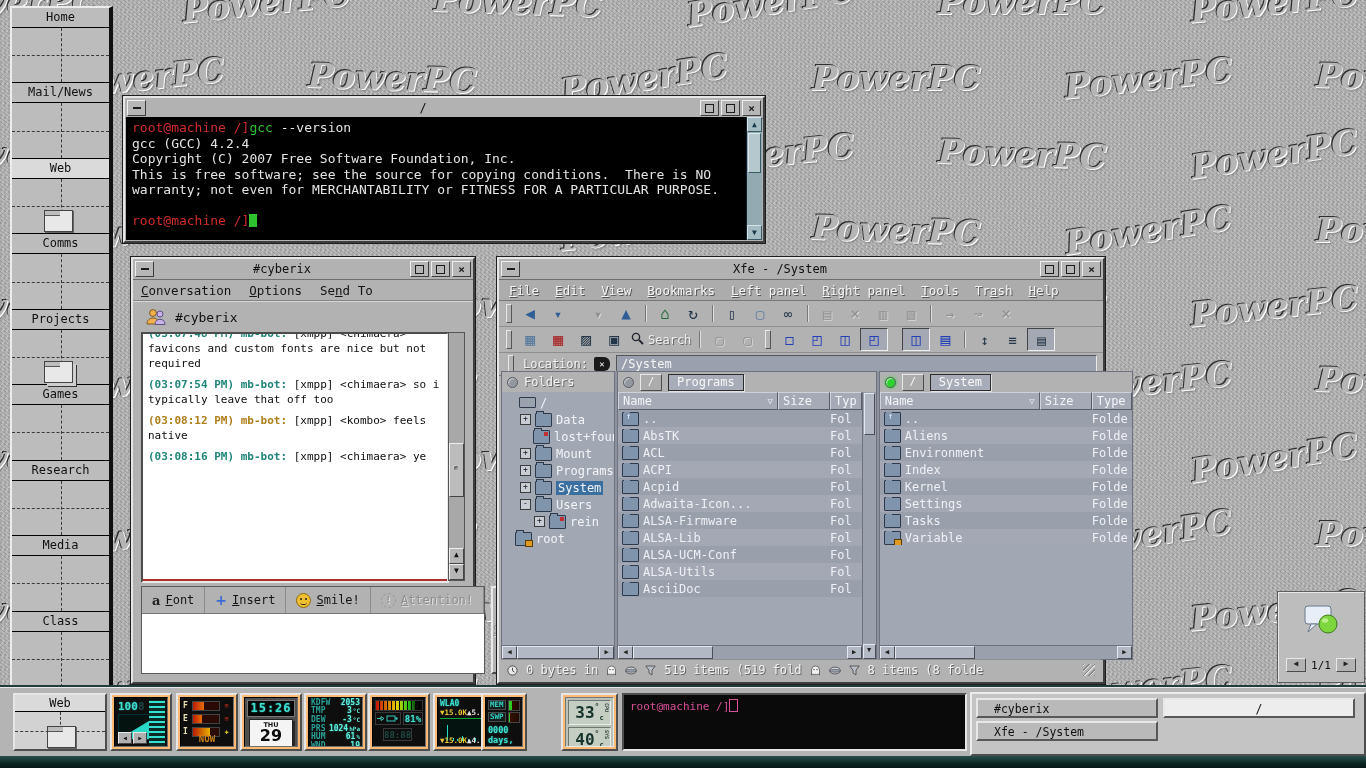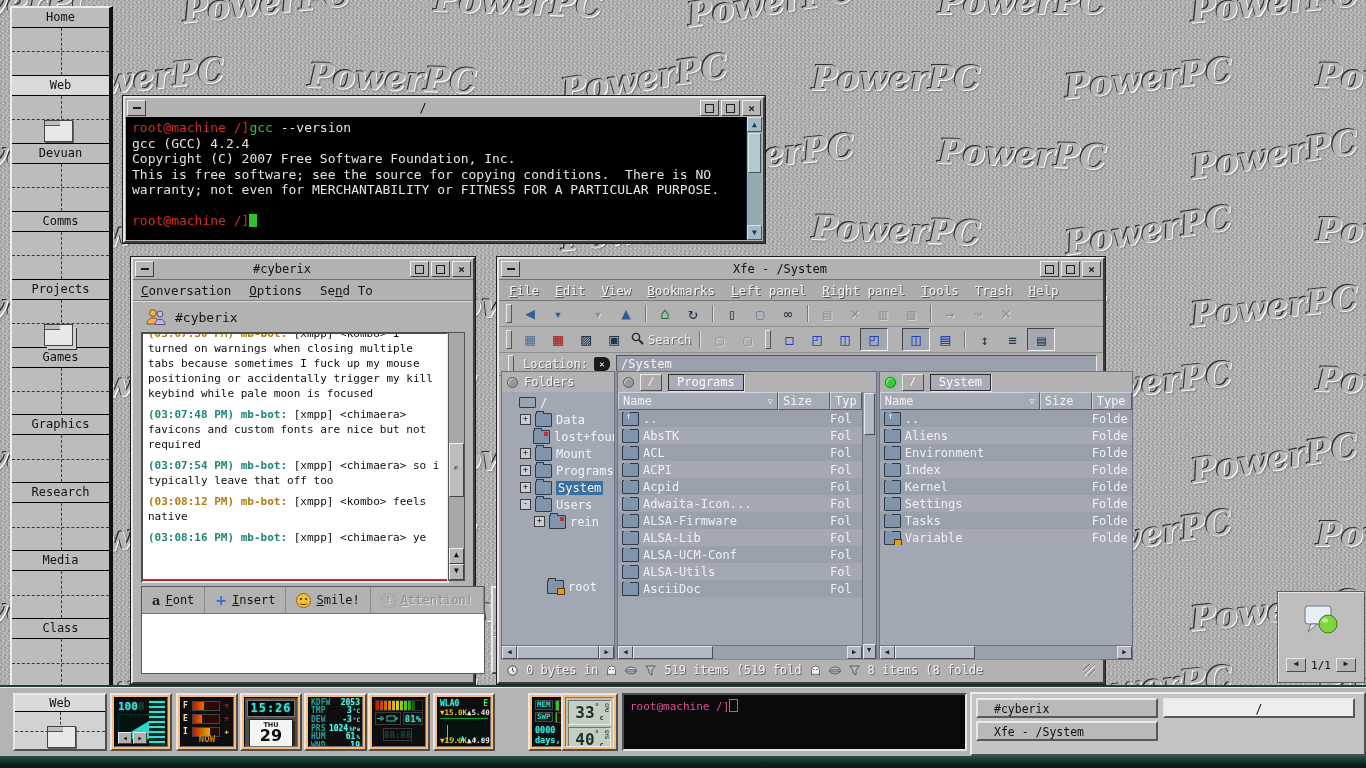--- a/index.html
+++ b/index.html
@@ -337,45 +337,41 @@
       <span class="wp-text" style="left: 938px; top: 742px; transform: rotate(2deg);">PowerPC</span>
       <span class="wp-text" style="left: 1190px; top: 742px; transform: rotate(-9deg);">PowerPC</span>
     </div>
 
   <div class="pager">
       <div class="ws">
         <div class="ws-label">Home</div>
         <div class="ws-cell"></div>
       </div>
       <div class="ws">
+        <div class="ws-label">Mail/News</div>
+        <div class="ws-cell"></div>
+      </div>
+      <div class="ws">
         <div class="ws-label active">Web</div>
         <div class="ws-cell">
           <span class="mini-win"></span>
         </div>
-      </div>
-      <div class="ws">
-        <div class="ws-label">Devuan</div>
-        <div class="ws-cell"></div>
       </div>
       <div class="ws">
         <div class="ws-label">Comms</div>
         <div class="ws-cell"></div>
       </div>
       <div class="ws">
         <div class="ws-label">Projects</div>
         <div class="ws-cell">
           <span class="mini-win stack"></span>
         </div>
       </div>
       <div class="ws">
         <div class="ws-label">Games</div>
-        <div class="ws-cell"></div>
-      </div>
-      <div class="ws">
-        <div class="ws-label">Graphics</div>
         <div class="ws-cell"></div>
       </div>
       <div class="ws">
         <div class="ws-label">Research</div>
         <div class="ws-cell"></div>
       </div>
       <div class="ws">
         <div class="ws-label">Media</div>
         <div class="ws-cell"></div>
       </div>
@@ -440,21 +436,20 @@
         <svg width="22" height="18" viewBox="0 0 22 18">
             <circle cx="8" cy="5" r="3.4" fill="#f2b050" stroke="#7a5a20"></circle>
             <path d="M2 16c0-4 3-6 6-6s6 2 6 6z" fill="#f2b050" stroke="#7a5a20"></path>
             <circle cx="15" cy="6" r="3" fill="#c9b2e8" stroke="#60508a"></circle>
             <path d="M10 16.5c0-3.5 2.3-5.2 5-5.2s5 1.7 5 5.2z" fill="#c9b2e8" stroke="#60508a"></path>
           </svg>
       </span>
       <span>#cyberix</span>
     </div>
     <div class="chat-log">
-        <div class="msg"><span class="meta" style="color: rgb(173, 125, 24);">(03:07:30 PM) mb-bot:</span><span> [xmpp] &lt;kombo&gt; I turned on warnings when closing multiple tabs because sometimes I fuck up my mouse positioning or accidentally trigger my kill keybind while pale moon is focused</span></div>
         <div class="msg"><span class="meta" style="color: rgb(31, 133, 120);">(03:07:48 PM) mb-bot:</span><span> [xmpp] &lt;chimaera&gt; favicons and custom fonts are nice but not required</span></div>
         <div class="msg"><span class="meta" style="color: rgb(31, 133, 120);">(03:07:54 PM) mb-bot:</span><span> [xmpp] &lt;chimaera&gt; so i typically leave that off too</span></div>
         <div class="msg"><span class="meta" style="color: rgb(173, 125, 24);">(03:08:12 PM) mb-bot:</span><span> [xmpp] &lt;kombo&gt; feels native</span></div>
         <div class="msg"><span class="meta" style="color: rgb(31, 133, 120);">(03:08:16 PM) mb-bot:</span><span> [xmpp] &lt;chimaera&gt; ye</span></div>
       </div>
     <div class="chat-sb">
       <div class="chat-thumb"></div>
       <div class="arrow sb-bottom">▲</div>
       <div class="arrow">▼</div>
     </div>
@@ -675,21 +670,21 @@
             <div class="tree-row" style="padding-left: 18px;">
               <span class="tog">-</span>
               <span class="fi"></span>
               <span class="tree-label">Users</span>
             </div>
             <div class="tree-row" style="padding-left: 32px;">
               <span class="tog">+</span>
               <span class="fi fi-badge"></span>
               <span class="tree-label">rein</span>
             </div>
-            <div class="tree-row" style="padding-left: 32px; margin-top: 48px;">
+            <div class="tree-row" style="">
               <span class="tspacer"></span>
               <span class="fi fi-lock"></span>
               <span class="tree-label">root</span>
             </div>
           </div>
         <div class="hscroll">
           <div class="hs-arrow">◀</div>
           <div class="hs-thumb" style="flex:1"></div>
           <div class="hs-arrow">▶</div>
         </div>
@@ -1115,21 +1110,21 @@
           <i style="left:42px;height:2px;"></i>
             <i style="left:48px;height:4px;"></i>
         </div>
         <div class="net-r3">
           <span class="net-down">▼15.0K</span>
           <span class="net-up">▲4.09K</span>
         </div>
       </div>
     </div>
 
-    <div class="tile" style="left:481px;width:46px;margin-left:47px;">
+    <div class="tile" style="left:481px;width:46px;">
       <div class="tin">
         <div>
             <div class="mem-row">
               <span class="mem-label">MEM</span>
               <span class="mem-track">
                 <span class="mem-fill" style="width: 34%;"></span>
               </span>
             </div>
             <div class="mem-row">
               <span class="mem-label">SWP</span>

